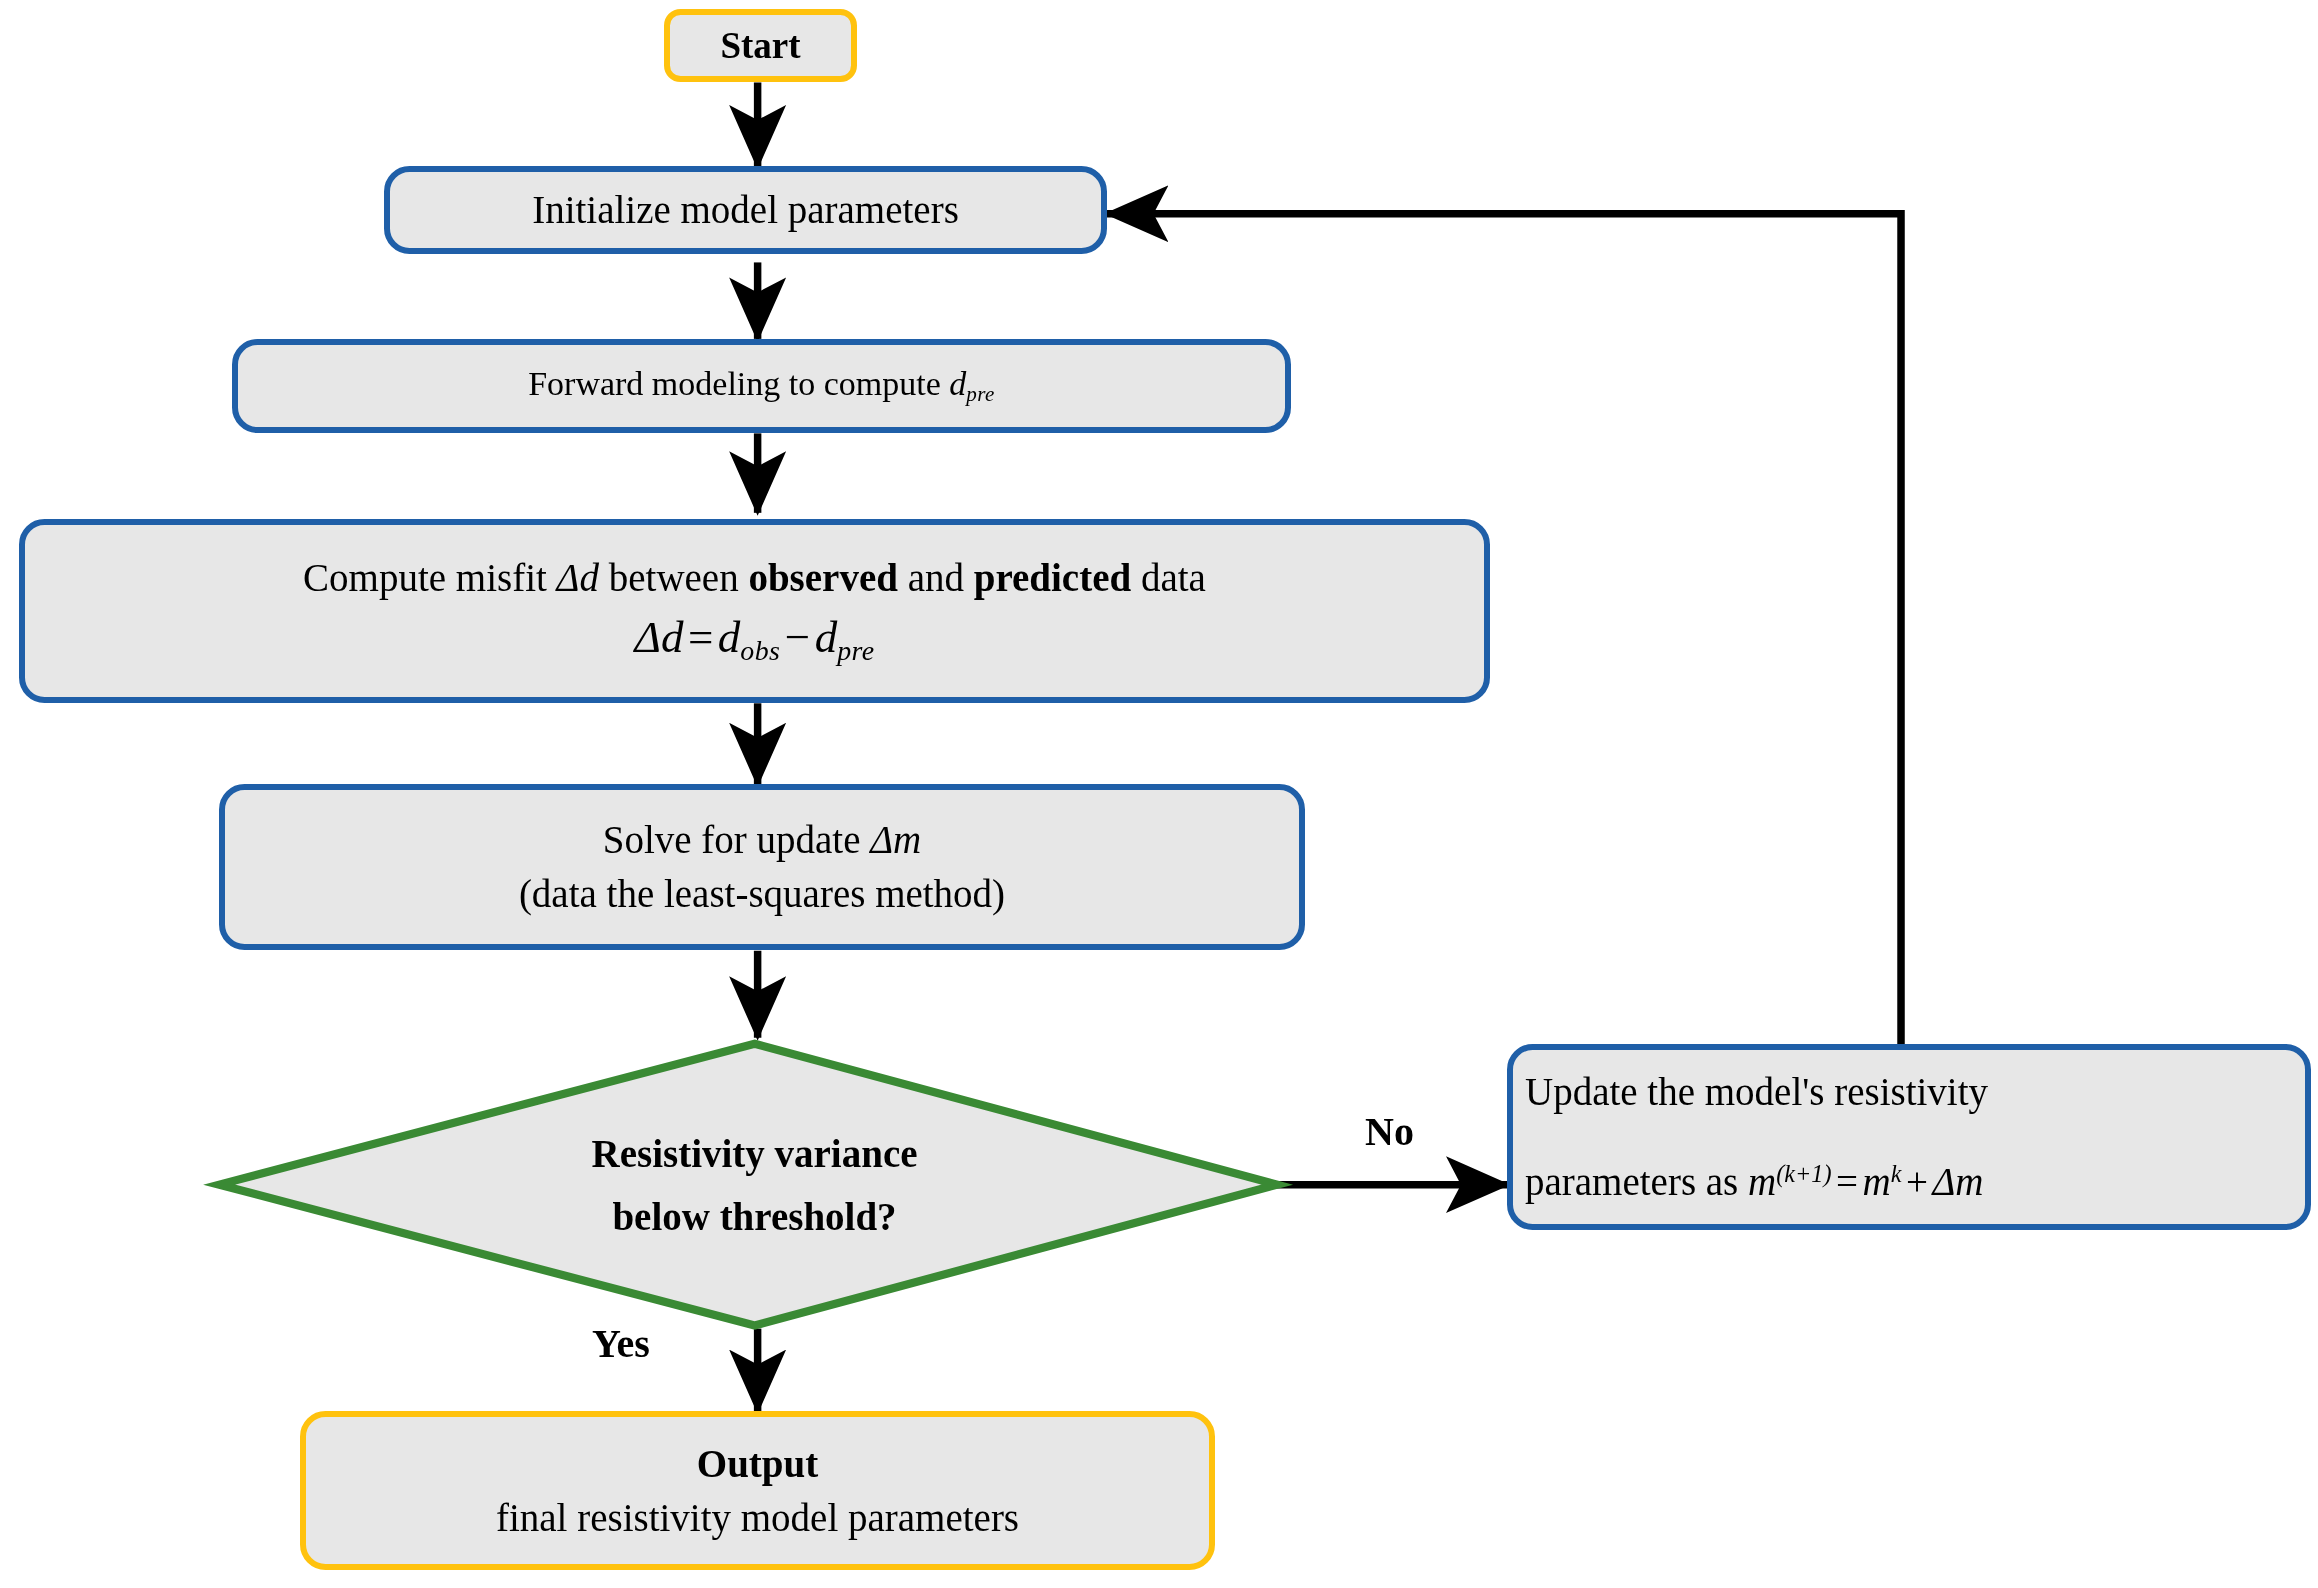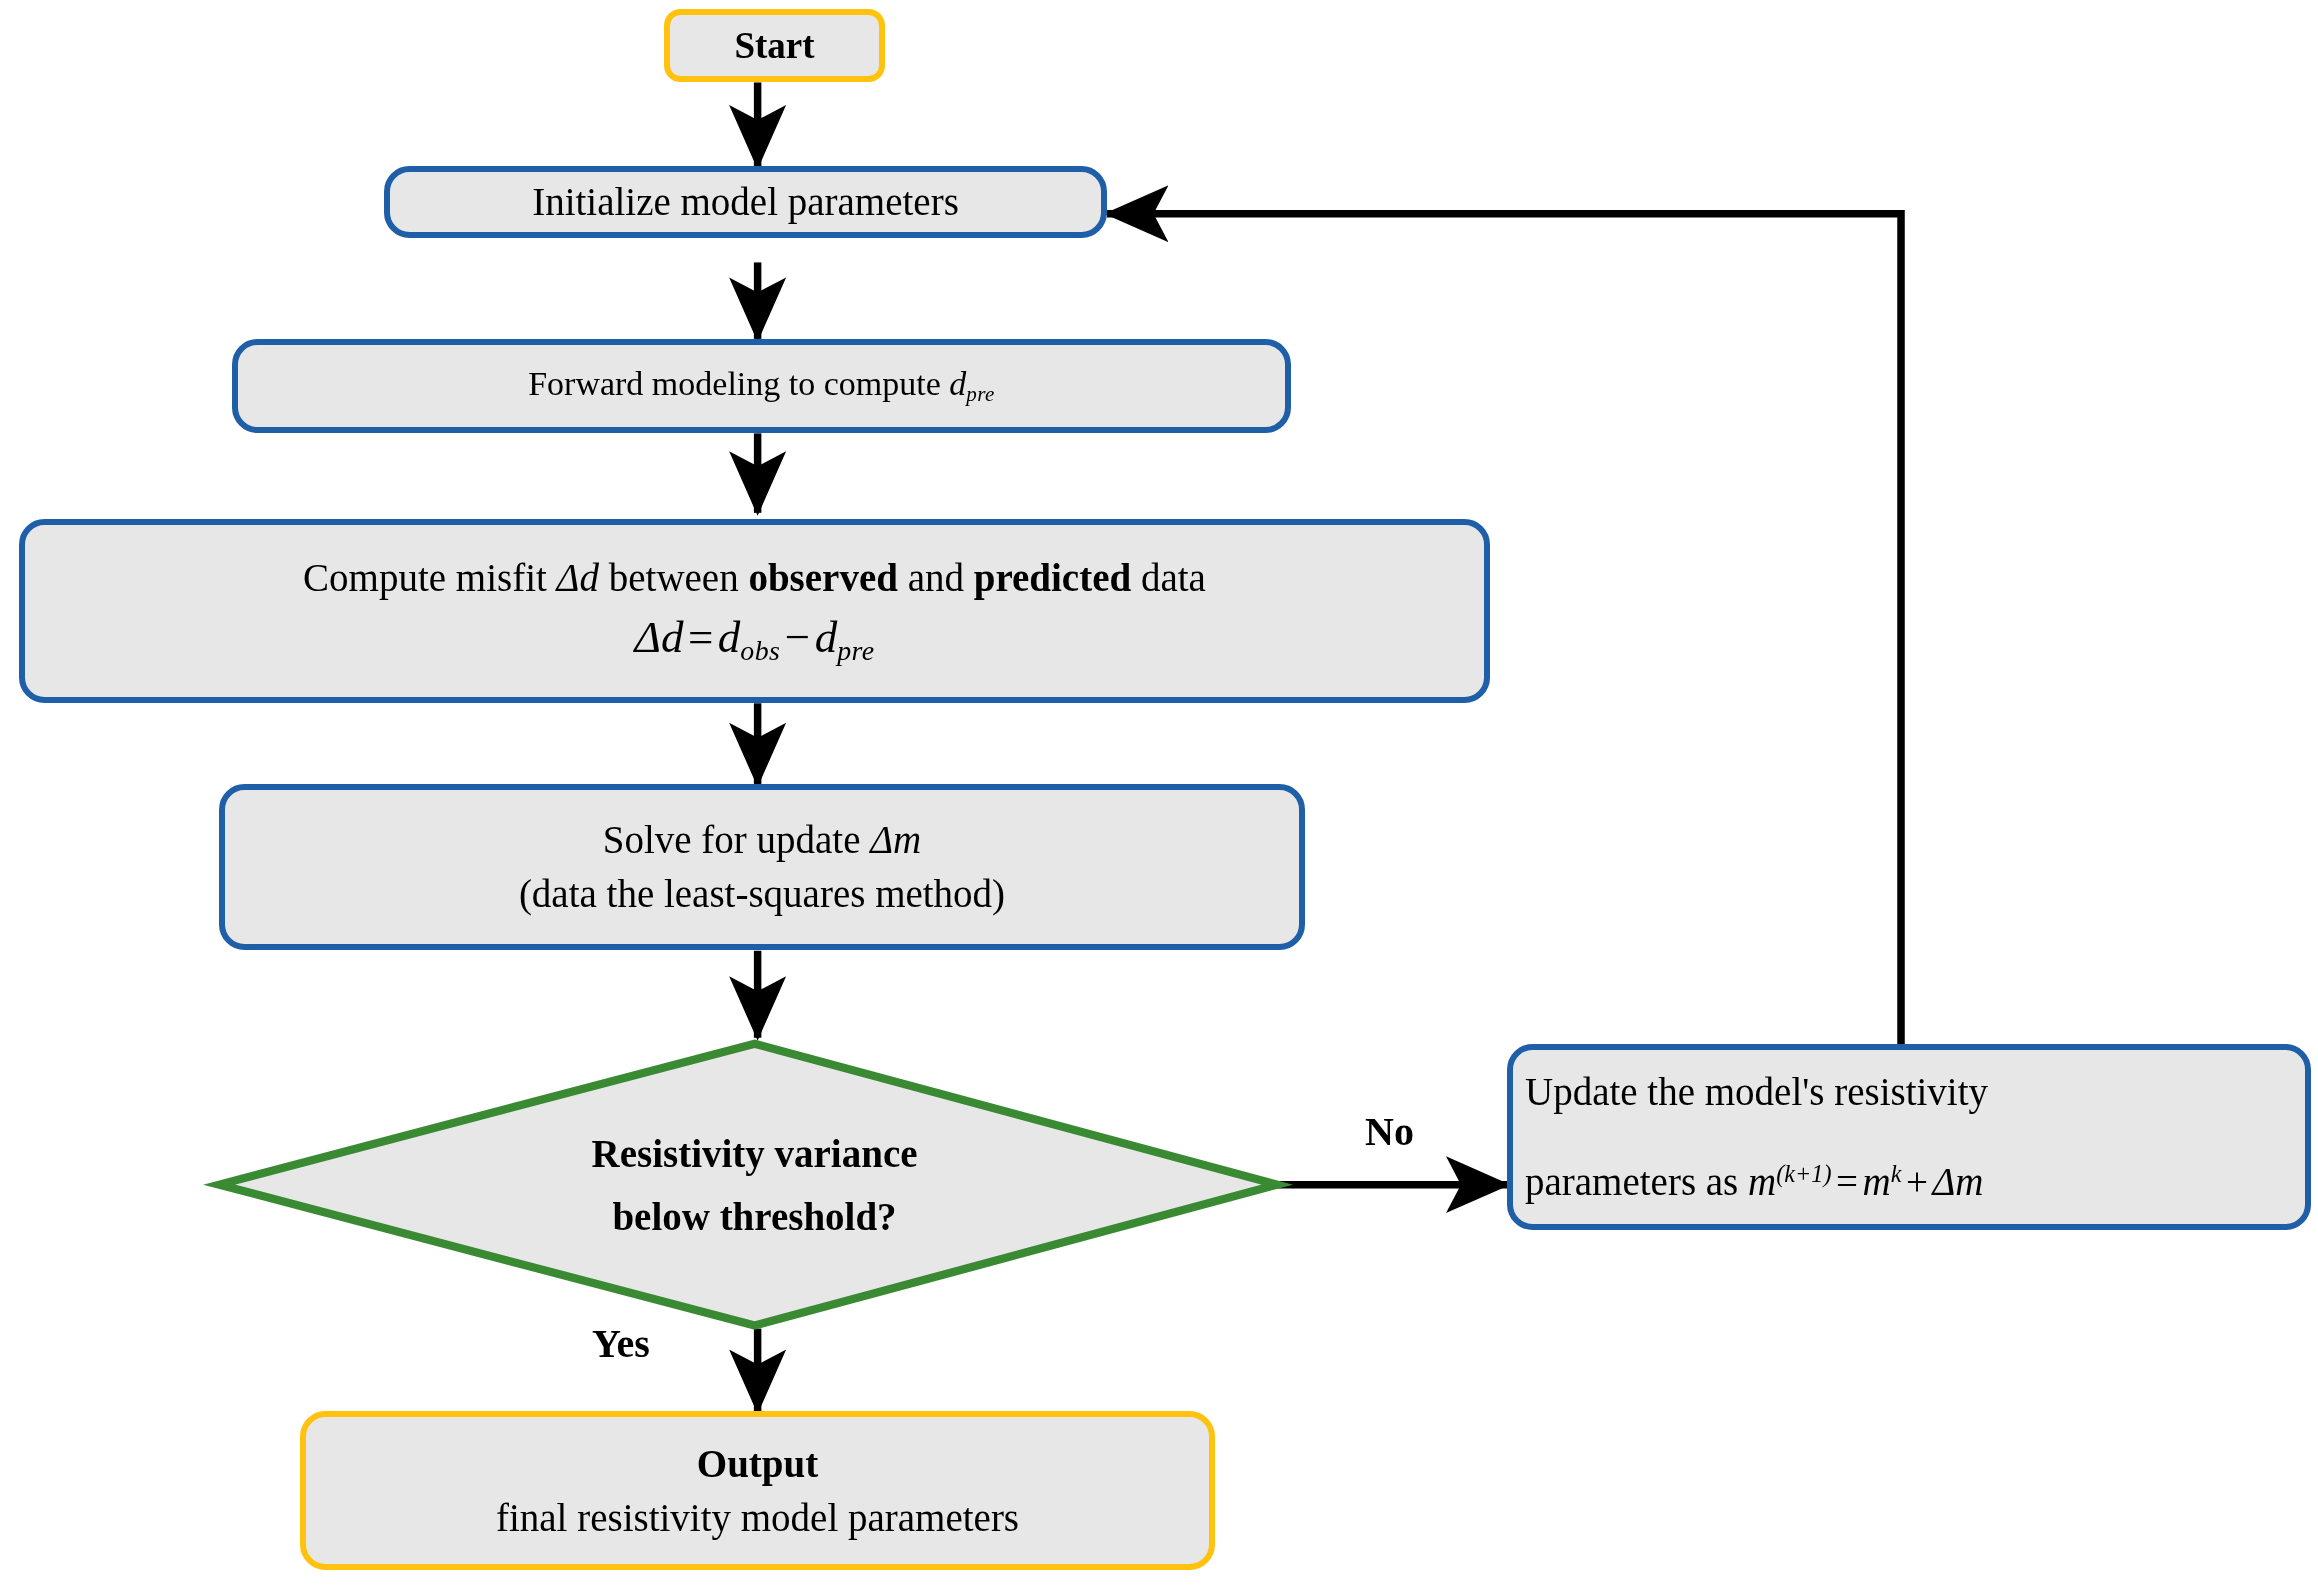--- a/index.html
+++ b/index.html
@@ -87,25 +87,25 @@
 
     <line x1="1700" y1="1580" x2="2010" y2="1580" stroke="#000000" stroke-width="10" marker-end="url(#arrow)"></line>
 
     <path d="M 2535 1456 L 2535 285 L 1476 285" fill="none" stroke="#000000" stroke-width="10" marker-end="url(#arrow)"></path>
 
     <line x1="1010" y1="1772" x2="1010" y2="1882" stroke="#000000" stroke-width="10" marker-end="url(#arrow)"></line>
 
     <polygon points="1006,1392 1703,1580 1006,1768 292,1580" fill="#E7E7E7" stroke="#3A8A34" stroke-width="11" stroke-linejoin="miter"></polygon>
   </svg>
 
-  <div class="node rounded yellow" style="left:664px; top:9px; width:221px; height:73px; font-size:37px; font-weight:bold; border-radius:16.5px;">
+  <div class="node rounded yellow" style="left:664px; top:9px; width:193px; height:73px; font-size:37px; font-weight:bold; border-radius:16.5px;">
     <span class="line1">Start</span>
   </div>
 
-  <div class="node rounded blue" style="left:384px; top:166px; width:723px; height:72px; font-size:39px;">
+  <div class="node rounded blue" style="left:384px; top:166px; width:723px; height:88px; font-size:39px;">
     <span class="line1">Initialize model parameters</span>
   </div>
 
   <div class="node rounded blue" style="left:232px; top:339px; width:1059px; height:94px; font-size:34px;">
     <span class="line1">
       <span>Forward modeling to compute</span>
       <span class="math">d</span><span class="sub">pre</span>
     </span>
   </div>
 

